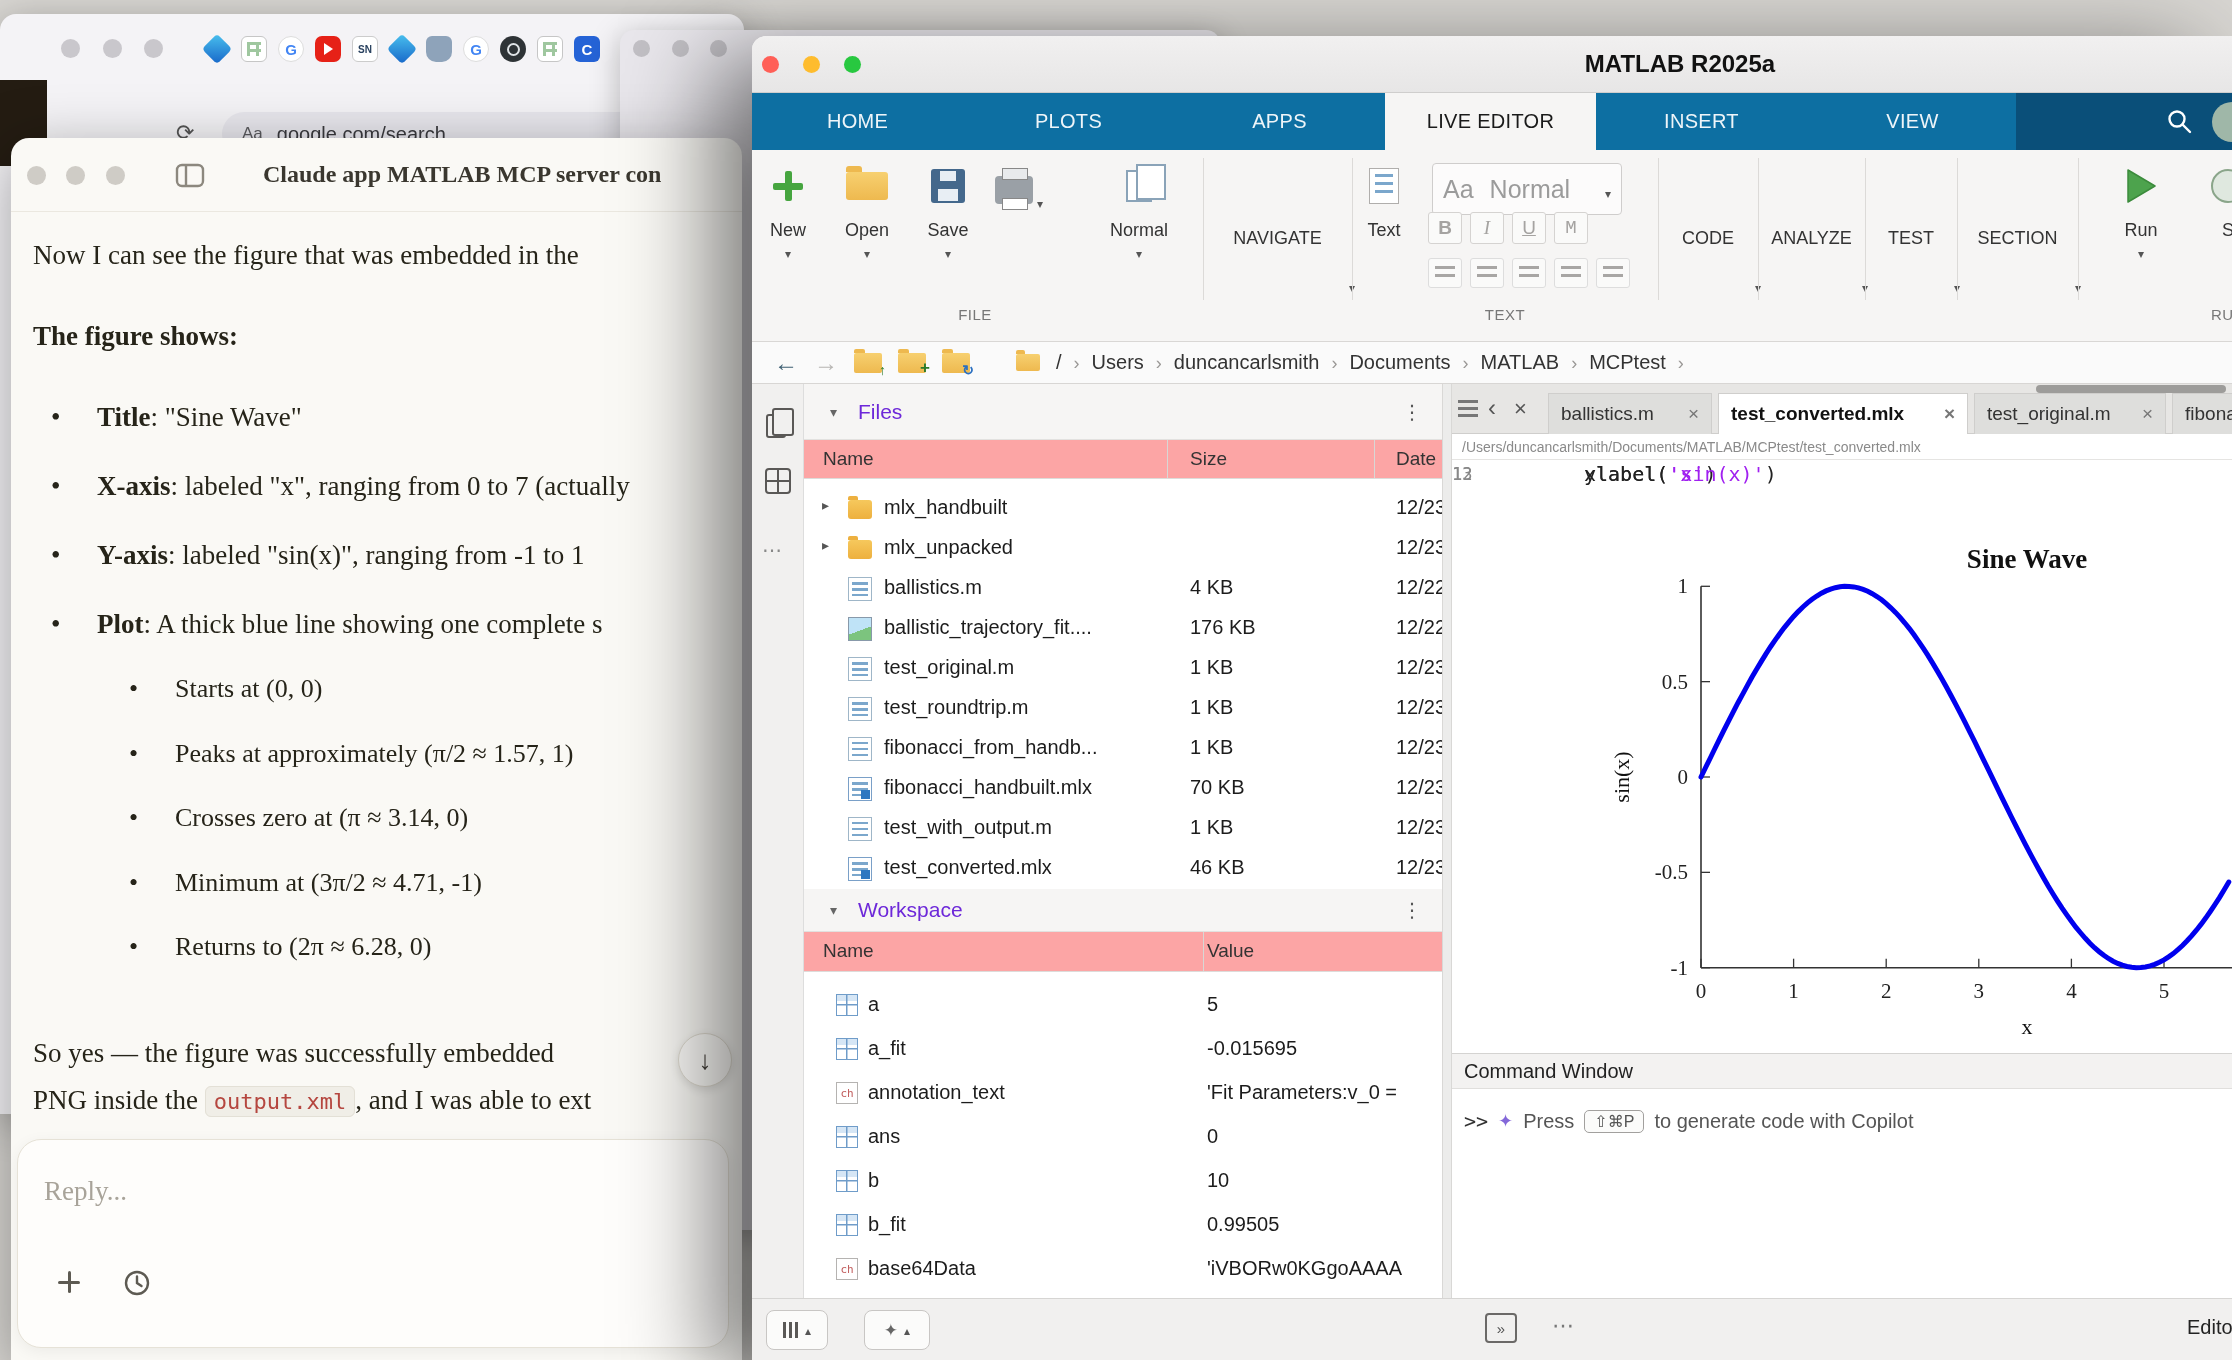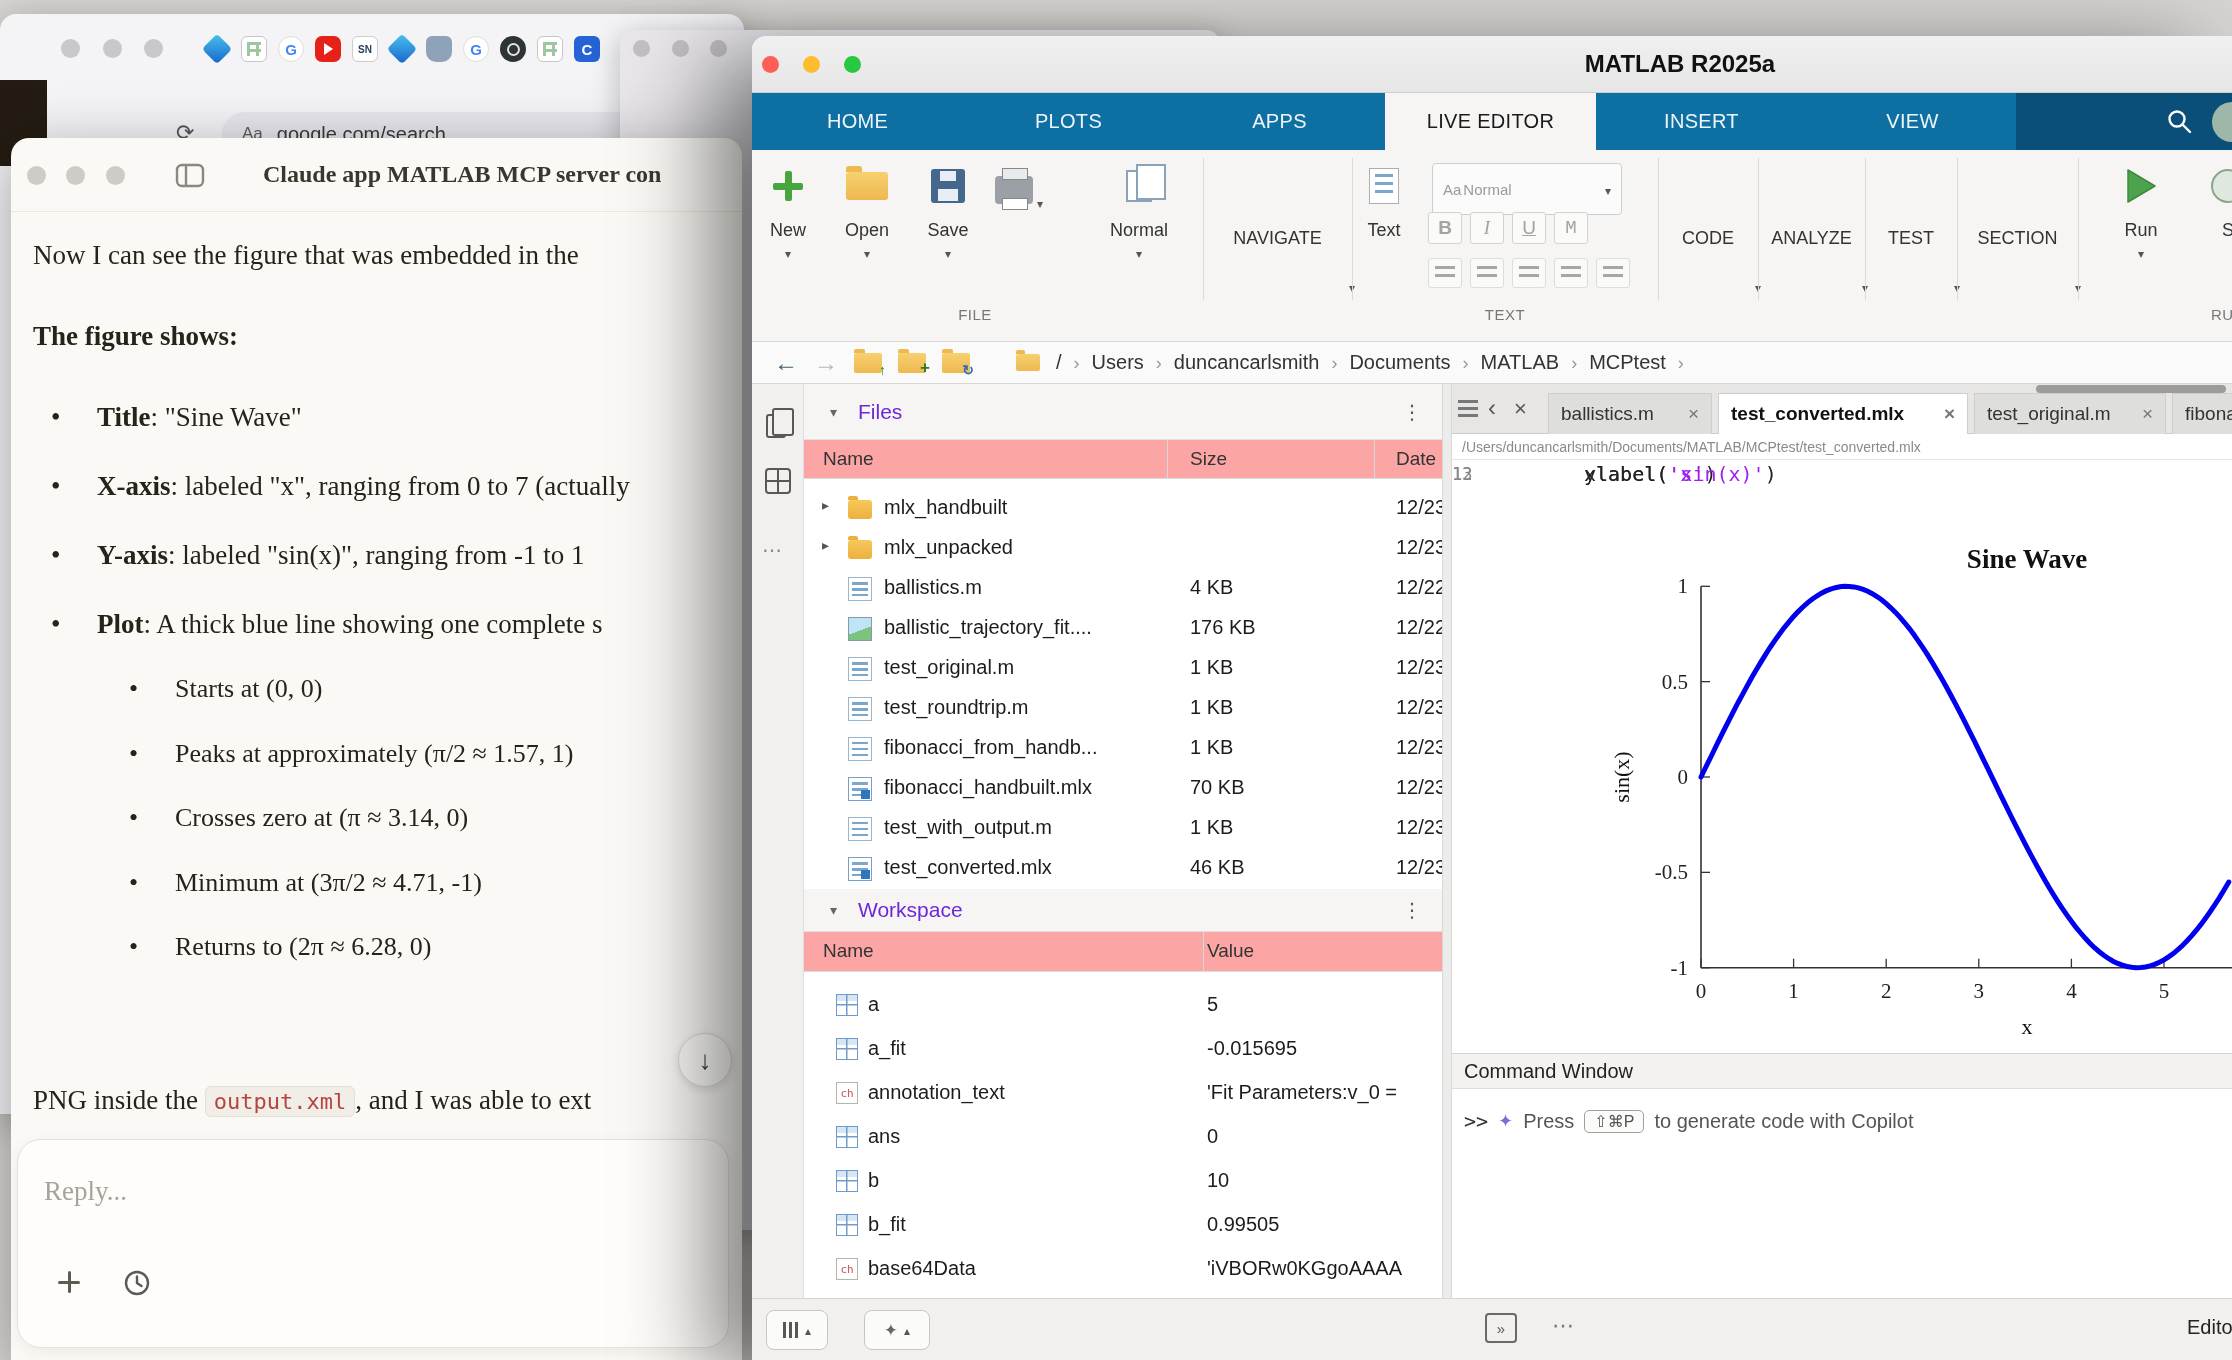--- a/index.html
+++ b/index.html
@@ -111,21 +111,21 @@
   .ic-save::after{content:"";position:absolute;bottom:2px;left:7px;width:20px;height:12px;background:#e8eef4}
   .ic-print{width:38px;height:28px;background:#9aa0a6;border-radius:4px;position:relative;margin-top:8px}
   .ic-print::before{content:"";position:absolute;top:-8px;left:7px;width:24px;height:10px;background:#e8eaec;border:1px solid #888}
   .ic-print::after{content:"";position:absolute;bottom:-6px;left:7px;width:24px;height:10px;background:#fff;border:1px solid #888}
   .ic-compare{width:26px;height:32px;background:#fff;border:2px solid #8aa3b8;position:relative}
   .ic-compare::after{content:"";position:absolute;left:8px;top:-8px;width:26px;height:32px;background:#fff;border:2px solid #8aa3b8}
   .ic-text{width:30px;height:36px;background:#fff;border:1.5px solid #b0aeac;position:relative}
   .ic-text::after{content:"";position:absolute;inset:5px;background:repeating-linear-gradient(#7ba7cc 0 3px,transparent 3px 8px)}
   .ic-step{width:34px;height:34px;border-radius:50%;border:2px solid #8aa58a;background:#dfe8df}
   .ts-dd{position:absolute;left:680px;top:13px;width:190px;height:52px;border:1px solid #cfcdcc;background:#fcfbfb;
-    border-radius:4px;display:flex;align-items:center;gap:2px;padding:0 10px;color:#9b9b9b;font-size:15px}
+    border-radius:4px;display:flex;align-items:center;gap:16px;padding:0 10px;color:#9b9b9b;font-size:25px}
   .ts-dd .caret{margin-left:auto}
   #ts-fmt{position:absolute;left:676px;top:62px;display:flex;gap:8px}
   #ts-fmt span{width:34px;height:32px;border:1px solid #d5d3d1;background:#fafaf9;color:#a5a3a1;font-size:19px;
     display:flex;align-items:center;justify-content:center;border-radius:3px}
   #ts-fmt span:nth-of-type(1){font-weight:700}
   #ts-fmt span:nth-of-type(2){font-style:italic;font-family:"Liberation Serif",serif}
   #ts-fmt span:nth-of-type(3){text-decoration:underline}
   #ts-fmt span:nth-of-type(4){font-family:"Liberation Mono",monospace}
   #ts-lists{position:absolute;left:676px;top:108px;display:flex;gap:8px}
   #ts-lists span{width:34px;height:30px;border:1px solid #ddd;background:#fafaf9;border-radius:3px;position:relative}
@@ -341,20 +341,21 @@
         <div class="sub">
           <span class="dot"></span><span>Minimum at (3π/2 ≈ 4.71, -1)</span>
         </div>
 
         <div class="sub">
           <span class="dot"></span><span>Returns to (2π ≈ 6.28, 0)</span>
         </div>
 
     </div>
 
+    <div class="cl-line" style="top:898px">So yes — the figure was successfully embedded</div>
     <div class="cl-line" style="top:945px">
       <span>PNG inside the </span><span class="code-chip">output.xml</span><span>, and I was able to ext</span>
     </div>
 
     <div class="scroll-btn">↓</div>
 
     <div class="composer">
       <input type="text" placeholder="Reply..." style="">
       <span class="comp-plus"></span>
       <span class="comp-clock">

